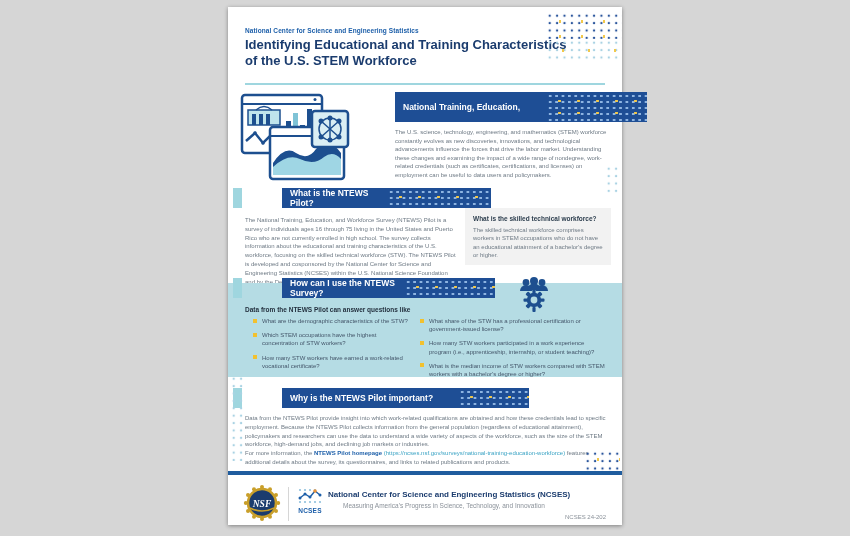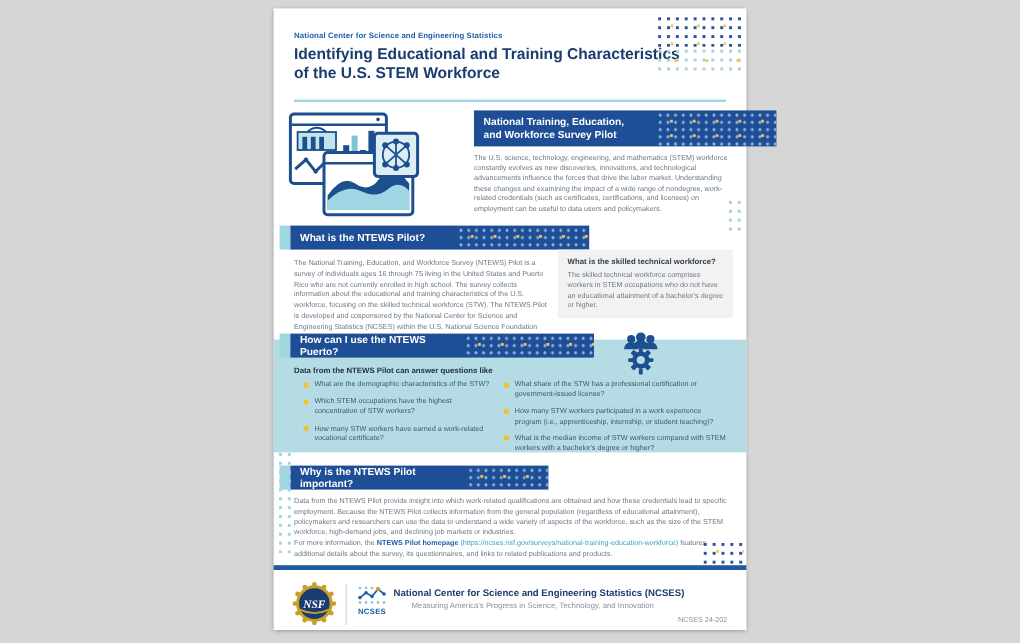--- a/index.html
+++ b/index.html
@@ -35,21 +35,21 @@
   }
 
   
   .eyebrow { position:absolute; left:17px; top:20px; font-size:6.5px; font-weight:bold; color:#1d5fa9; letter-spacing:.1px; }
   .title { position:absolute; left:17px; top:30px; width:330px; font-size:13px; font-weight:bold; color:#1b3c6e; line-height:16px; }
   .corner-dots { position:absolute; right:0; top:5px; width:76px; height:27px; }
   .corner-dots2 { position:absolute; right:0; top:32px; width:76px; height:22px; }
   .teal-rule { position:absolute; left:17px; top:76px; width:360px; height:2px; background:#9fd6df; }
 
   
-  .band { position:absolute; display:flex; height:20px; }
+  .band { position:absolute; display:flex; height:20px;gap:40px; }
   .accent { width:9px; height:100%; background:#9fd6df; flex:none; }
   .banner {
     background:#1e4e95; color:#fff; font-weight:bold; font-size:8.5px;
     display:flex; align-items:center; flex:1; padding-left:8px; overflow:hidden;
   }
   .banner .bdots { margin-left:auto; align-self:stretch; width:110px; }
 
   
   .hero-banner {
     position:absolute; left:167px; top:85px; width:252px; height:30px;
@@ -146,21 +146,20 @@
       <circle cx="90" cy="49" r="2.5" fill="#1d4f8f"></circle>
     <circle cx="81" cy="30" r="2.5" fill="#1d4f8f"></circle>
       <circle cx="99" cy="30" r="2.5" fill="#1d4f8f"></circle>
     <circle cx="81" cy="46" r="2.5" fill="#1d4f8f"></circle>
       <circle cx="99" cy="46" r="2.5" fill="#1d4f8f"></circle>
   </svg>
 
   <div class="hero-banner">
     <div class="txt">
       <div>National Training, Education,</div>
-      <div>and Workforce Survey Pilot</div>
     </div>
     <div class="bdots banner-dots"></div>
   </div>
   <div class="hero-body">The U.S. science, technology, engineering, and mathematics (STEM) workforce constantly evolves as new discoveries, innovations, and technological advancements influence the forces that drive the labor market. Understanding these changes and examining the impact of a wide range of nondegree, work-related credentials (such as certificates, certifications, and licenses) on employment can be useful to data users and policymakers.</div>
 
   <div class="band" style="left:5px; top:181px; width:258px;">
     <div class="accent"></div>
     <div class="banner">
       <span>What is the NTEWS Pilot?</span>
       <div class="bdots banner-dots"></div>
@@ -170,21 +169,21 @@
   <div class="sidebox">
     <h4>What is the skilled technical workforce?</h4>
     <p>The skilled technical workforce comprises workers in STEM occupations who do not have an educational attainment of a bachelor's degree or higher.</p>
   </div>
   <div class="mid-right-dots dots-lbl"></div>
 
   <div class="cyan-band"></div>
   <div class="band" style="left:5px; top:271px; width:262px;">
     <div class="accent"></div>
     <div class="banner">
-      <span>How can I use the NTEWS Puerto?</span>
+      <span>How can I use the NTEWS Survey?</span>
       <div class="bdots banner-dots"></div>
     </div>
   </div>
 
   <svg style="position:absolute; left:286px; top:269px;" width="40" height="38" viewBox="0 0 40 38">
     <g fill="#1d4f8f">
       <circle cx="12" cy="6.5" r="3.4"></circle>
         <circle cx="20" cy="5" r="4"></circle>
         <circle cx="28" cy="6.5" r="3.4"></circle>
       <path d="M6 15 a6 6 0 0 1 12 0 z"></path>
@@ -227,21 +226,21 @@
     <div class="bullet">
         <span class="sq"></span>
         <span class="bt">How many STW workers participated in a work experience program (i.e., apprenticeship, internship, or student teaching)?</span>
       </div>
     <div class="bullet">
         <span class="sq"></span>
         <span class="bt">What is the median income of STW workers compared with STEM workers with a bachelor's degree or higher?</span>
       </div>
   </div>
 
-  <div class="band" style="left:5px; top:381px; width:224px;">
+  <div class="band" style="left:5px; top:381px; width:296px;">
     <div class="accent"></div>
     <div class="banner">
       <span>Why is the NTEWS Pilot important?</span>
       <div class="bdots banner-dots" style="width:70px;"></div>
     </div>
   </div>
   <div class="why-body">Data from the NTEWS Pilot provide insight into which work-related qualifications are obtained and how these credentials lead to specific employment. Because the NTEWS Pilot collects information from the general population (regardless of educational attainment), policymakers and researchers can use the data to understand a wide variety of aspects of the workforce, such as the size of the STEM workforce, high-demand jobs, and declining job markets or industries.</div>
   <div class="why-more">
     <span>For more information, the </span><span class="link-bold">NTEWS Pilot homepage</span><span class="link-url"> (https://ncses.nsf.gov/surveys/national-training-education-workforce)</span><span> features additional details about the survey, its questionnaires, and links to related publications and products.</span>
   </div>

